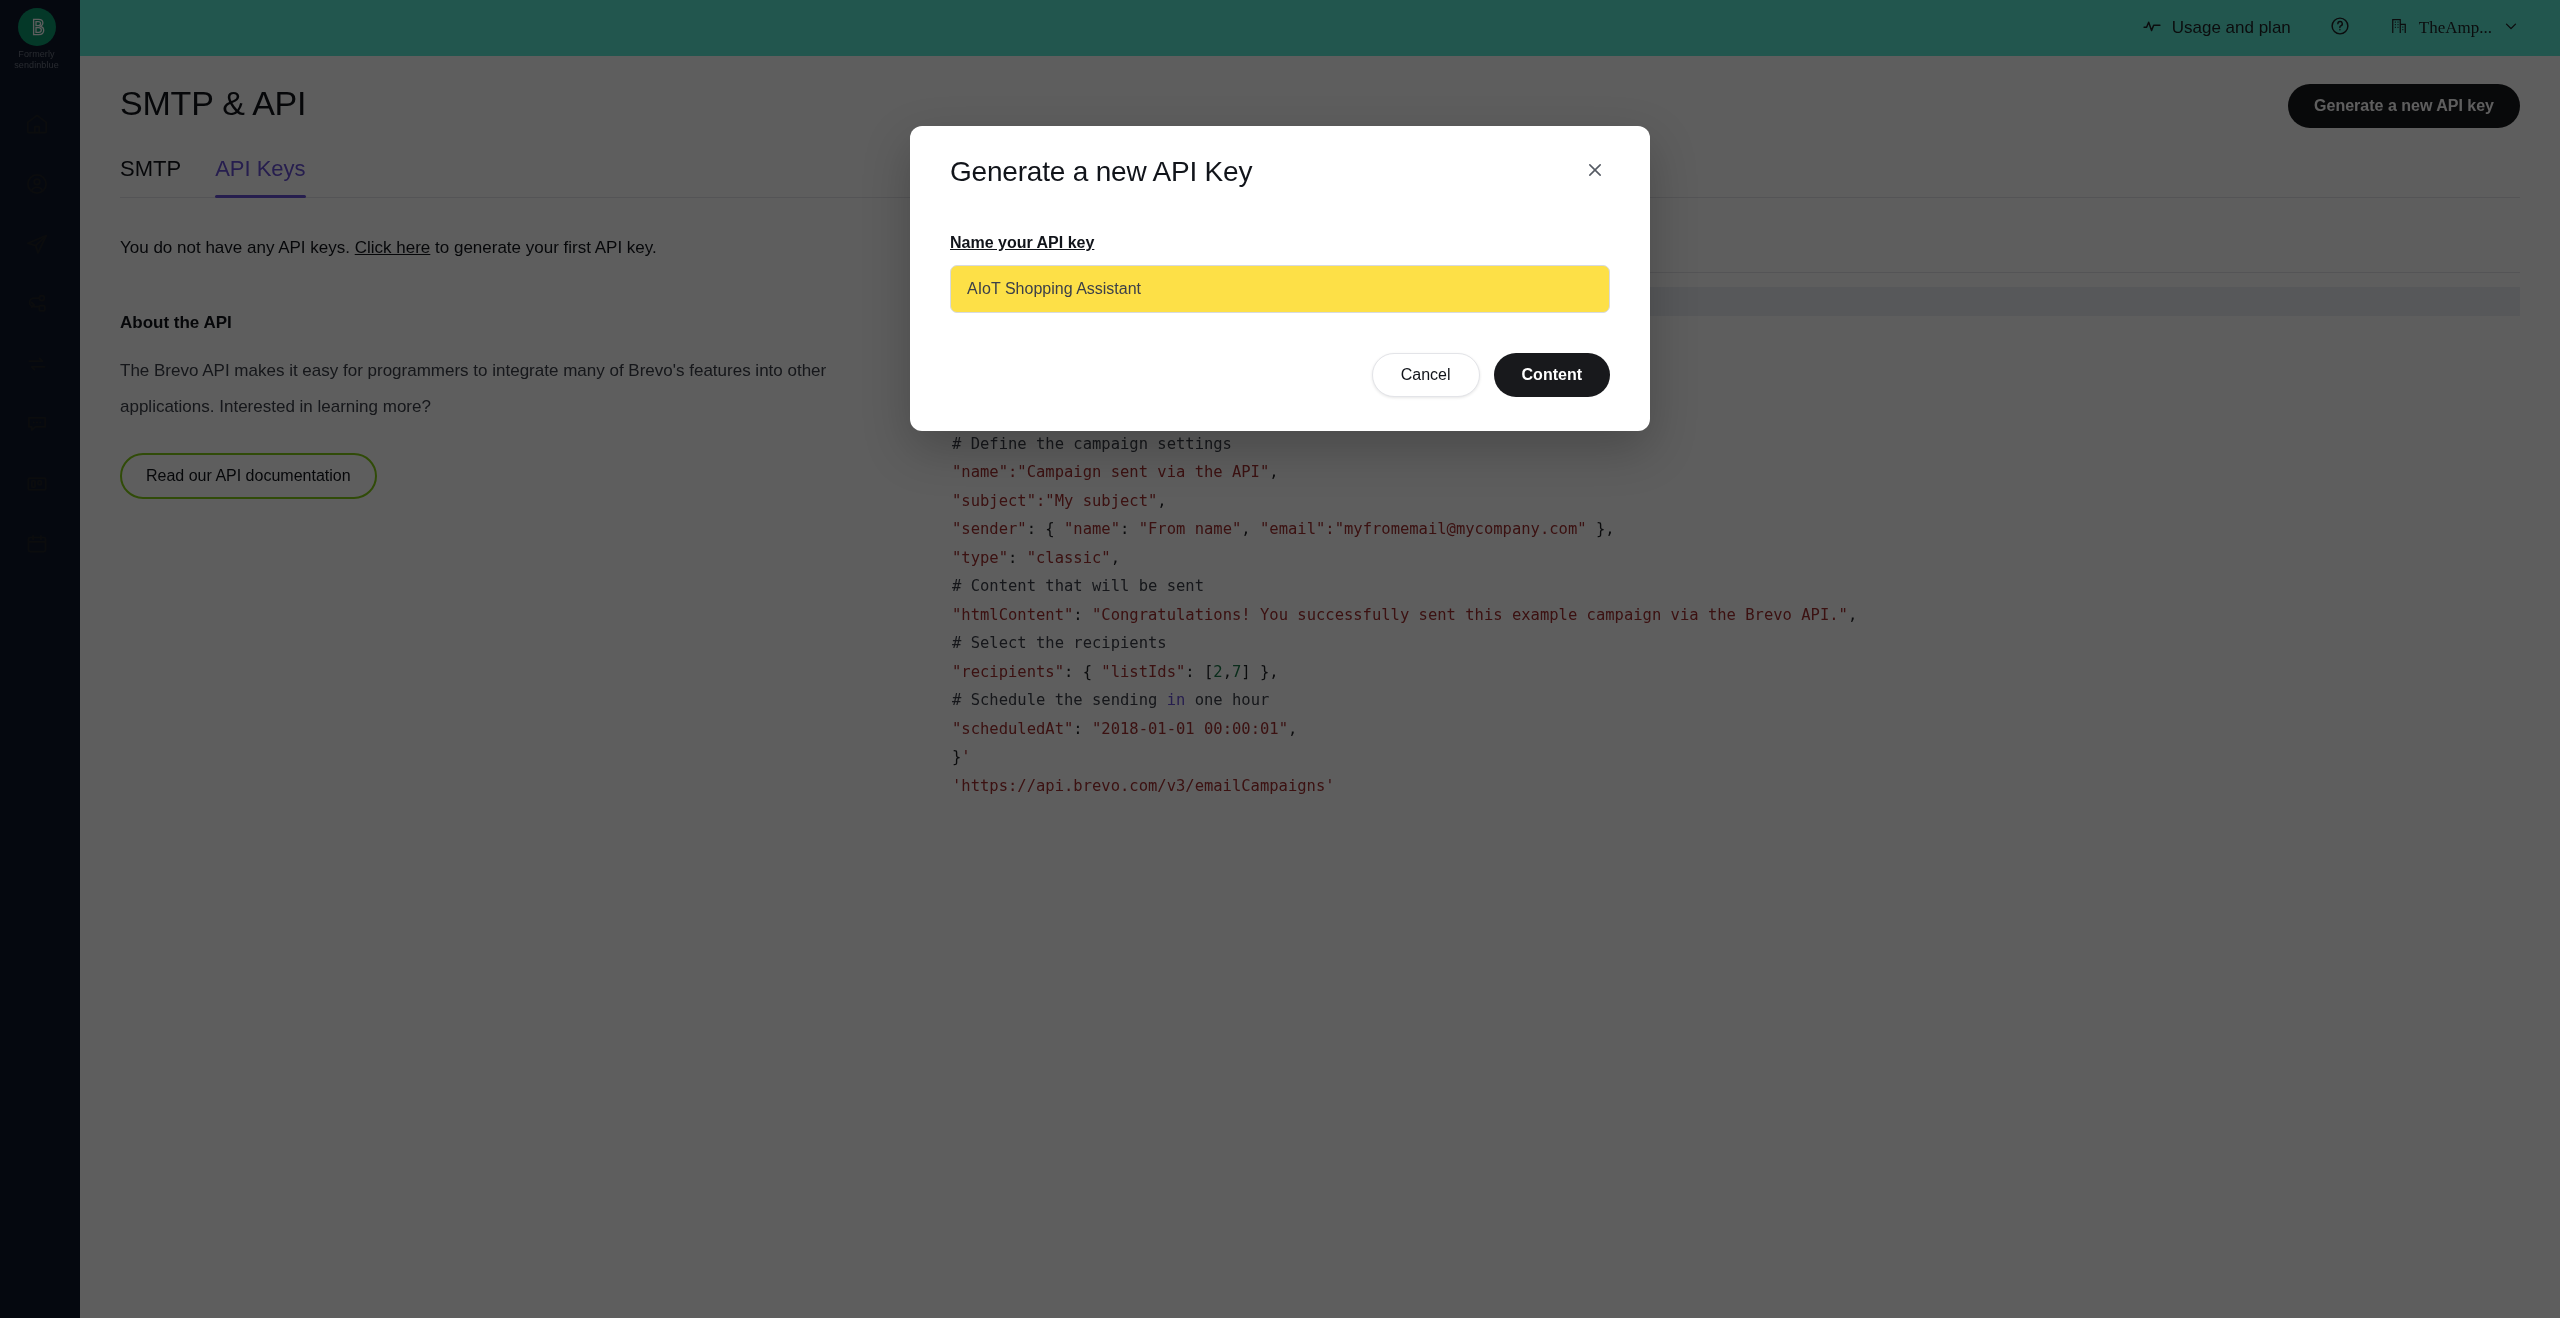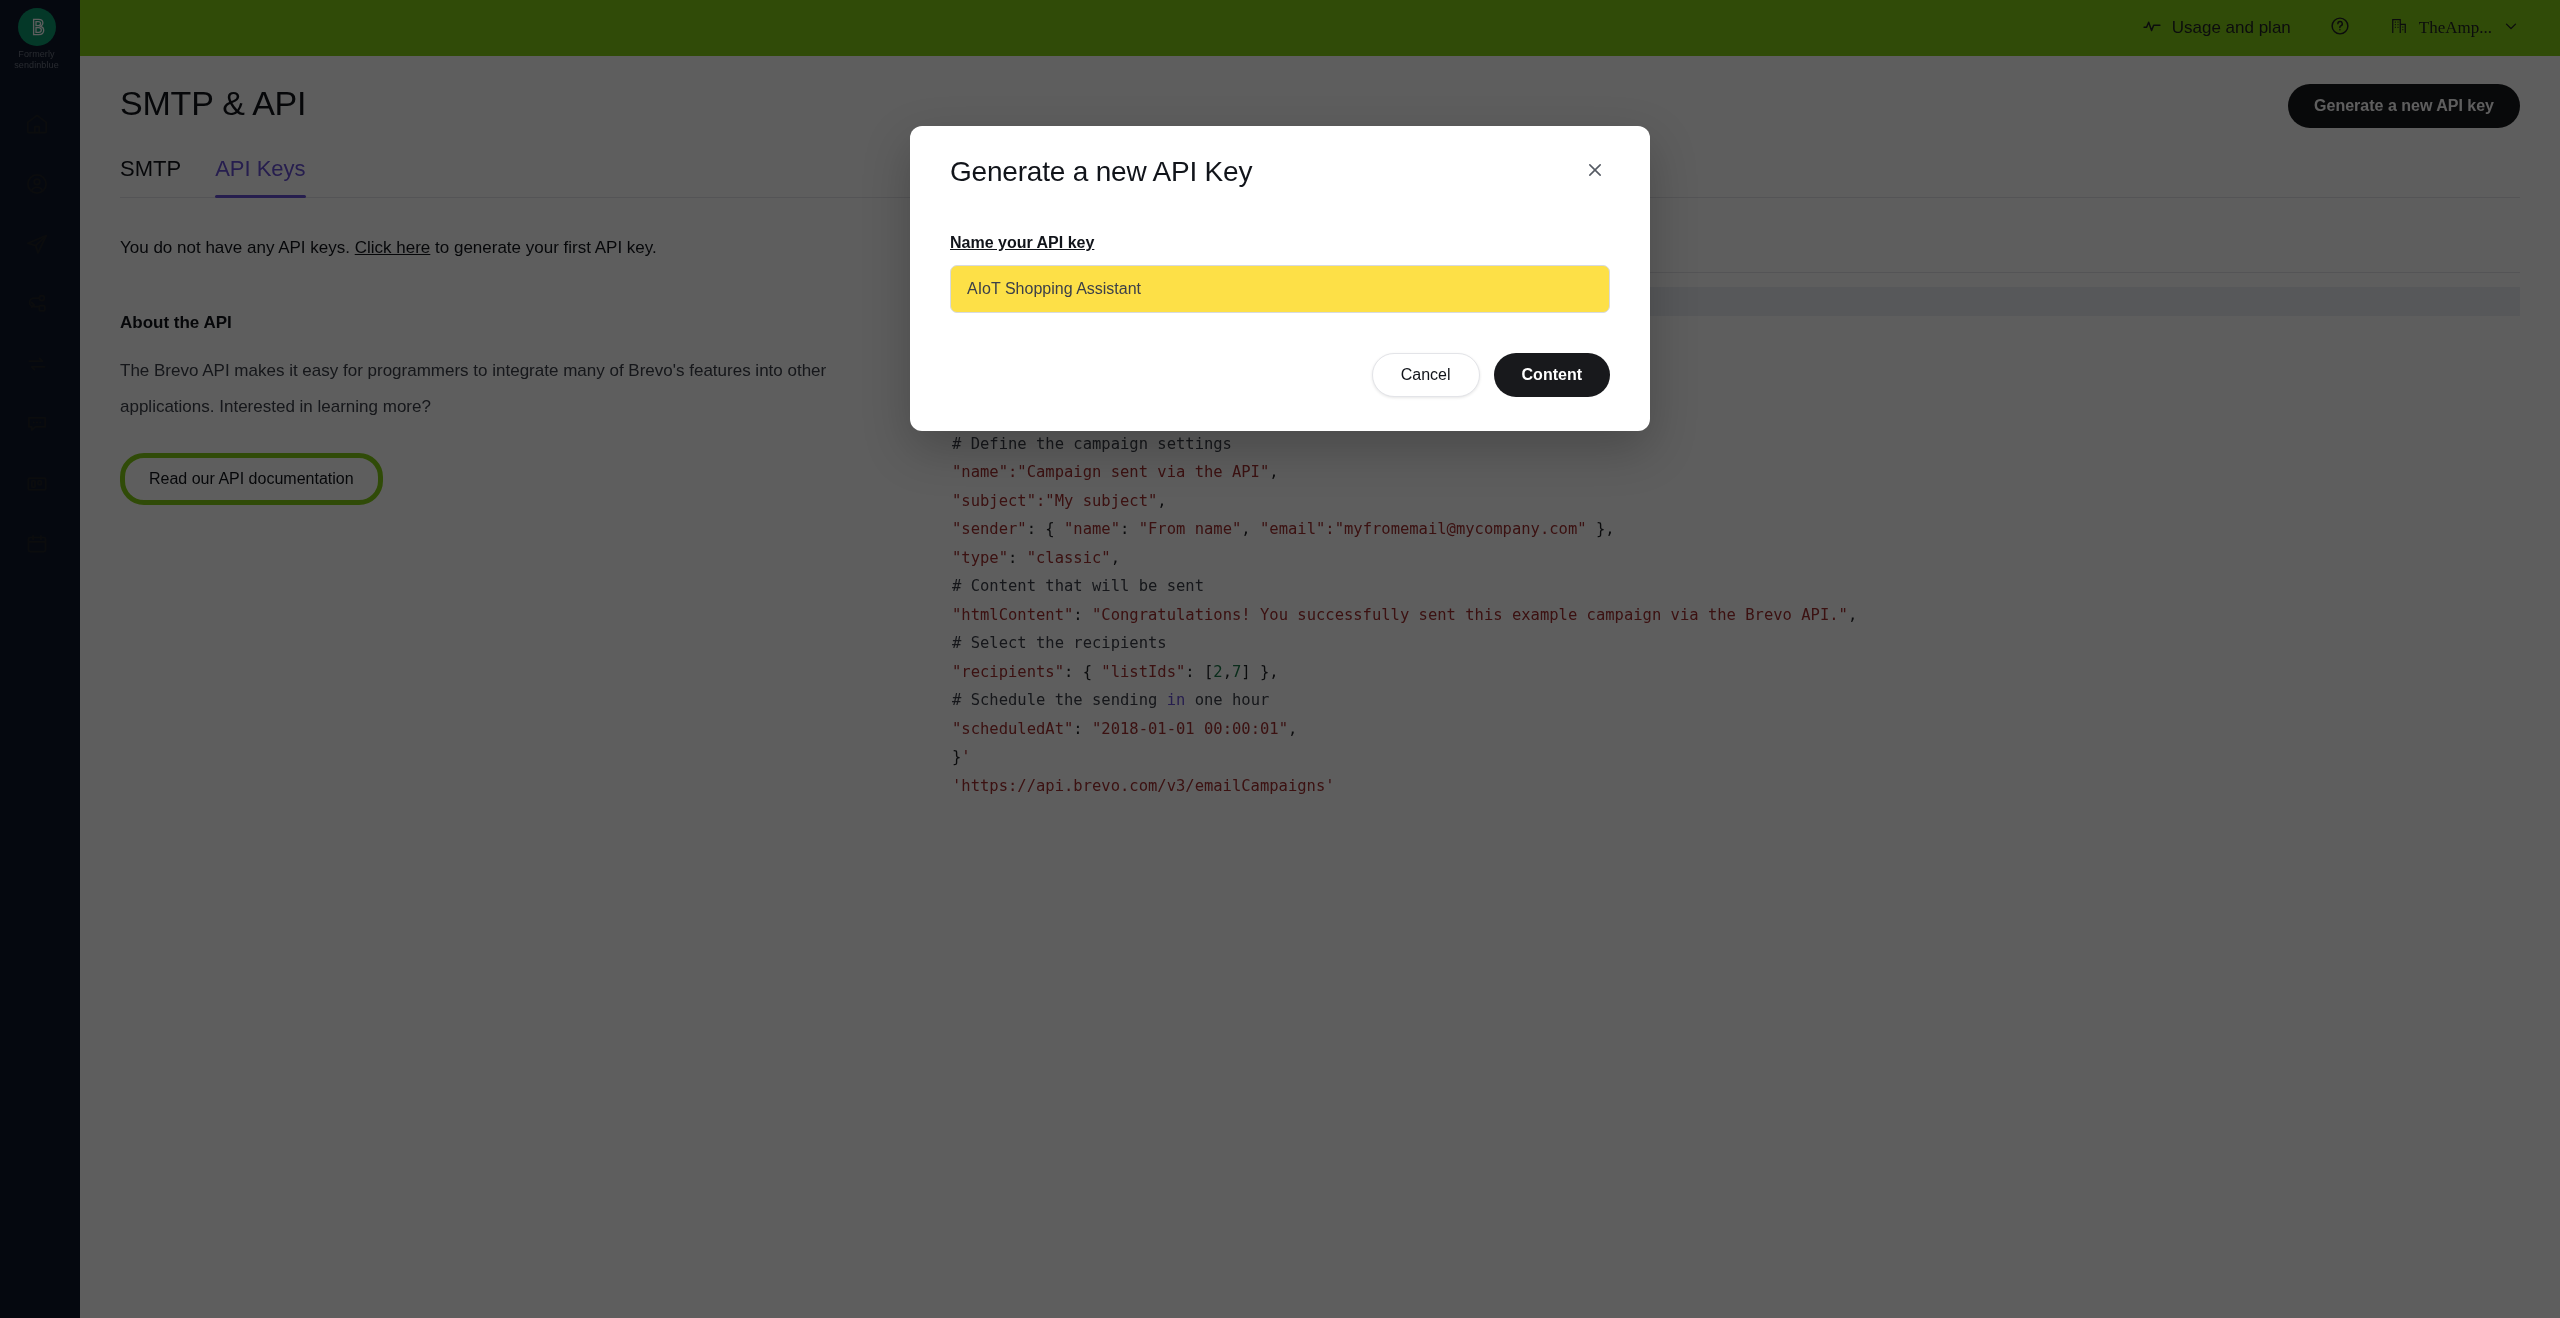--- a/index.html
+++ b/index.html
@@ -36,21 +36,21 @@
   .nav-item {
     width: 46px; height: 42px; border-radius: 8px;
     display: flex; align-items: center; justify-content: center;
     cursor: pointer; color: #1f2125;
   }
   .nav-item svg { display: block; }
 
   
   .topbar {
     position: absolute; left: 80px; top: 0; right: 0; height: 56px;
-    background: #84cc16;
+    background: #5eead4;
     display: flex; align-items: center; justify-content: flex-end;
     padding-right: 40px; gap: 34px;
   }
   .top-link {
     display: flex; align-items: center; gap: 10px;
     font-size: 17px; color: #1f2125; cursor: pointer;
   }
   .top-icon-btn {
     width: 30px; height: 30px; display: flex; align-items: center; justify-content: center;
     cursor: pointer; color: #1f2125;
@@ -88,21 +88,21 @@
   .col-right { flex: 1; padding-top: 40px; }
 
   .empty-line { font-size: 17px; color: #11141a; }
   .empty-line a { color: #11141a; text-decoration: underline; cursor: pointer; }
 
   .about-title { margin-top: 55px; font-size: 17px; font-weight: 700; color: #11141a; }
   .about-body { margin-top: 20px; font-size: 17px; line-height: 36px; color: #3c4049; max-width: 730px; }
   .btn-outline {
     margin-top: 28px;
     background: #ffffff; color: #11141a;
-    border: 5px solid #84cc16; border-radius: 24px;
+    border: 2px solid #84cc16; border-radius: 24px;
     font-size: 16px; padding: 12px 24px; cursor: pointer;
     font-family: "Liberation Sans", sans-serif;
   }
 
   
   .code-tabs { display: flex; gap: 28px; position: relative; }
   .code-tab { font-size: 17px; color: #11141a; padding-bottom: 14px; cursor: pointer; position: relative; }
   .code-tab.active { color: #6951d4; }
   .code-tab.active::after {
     content: ""; position: absolute; left: 0; right: 0; bottom: 0;

